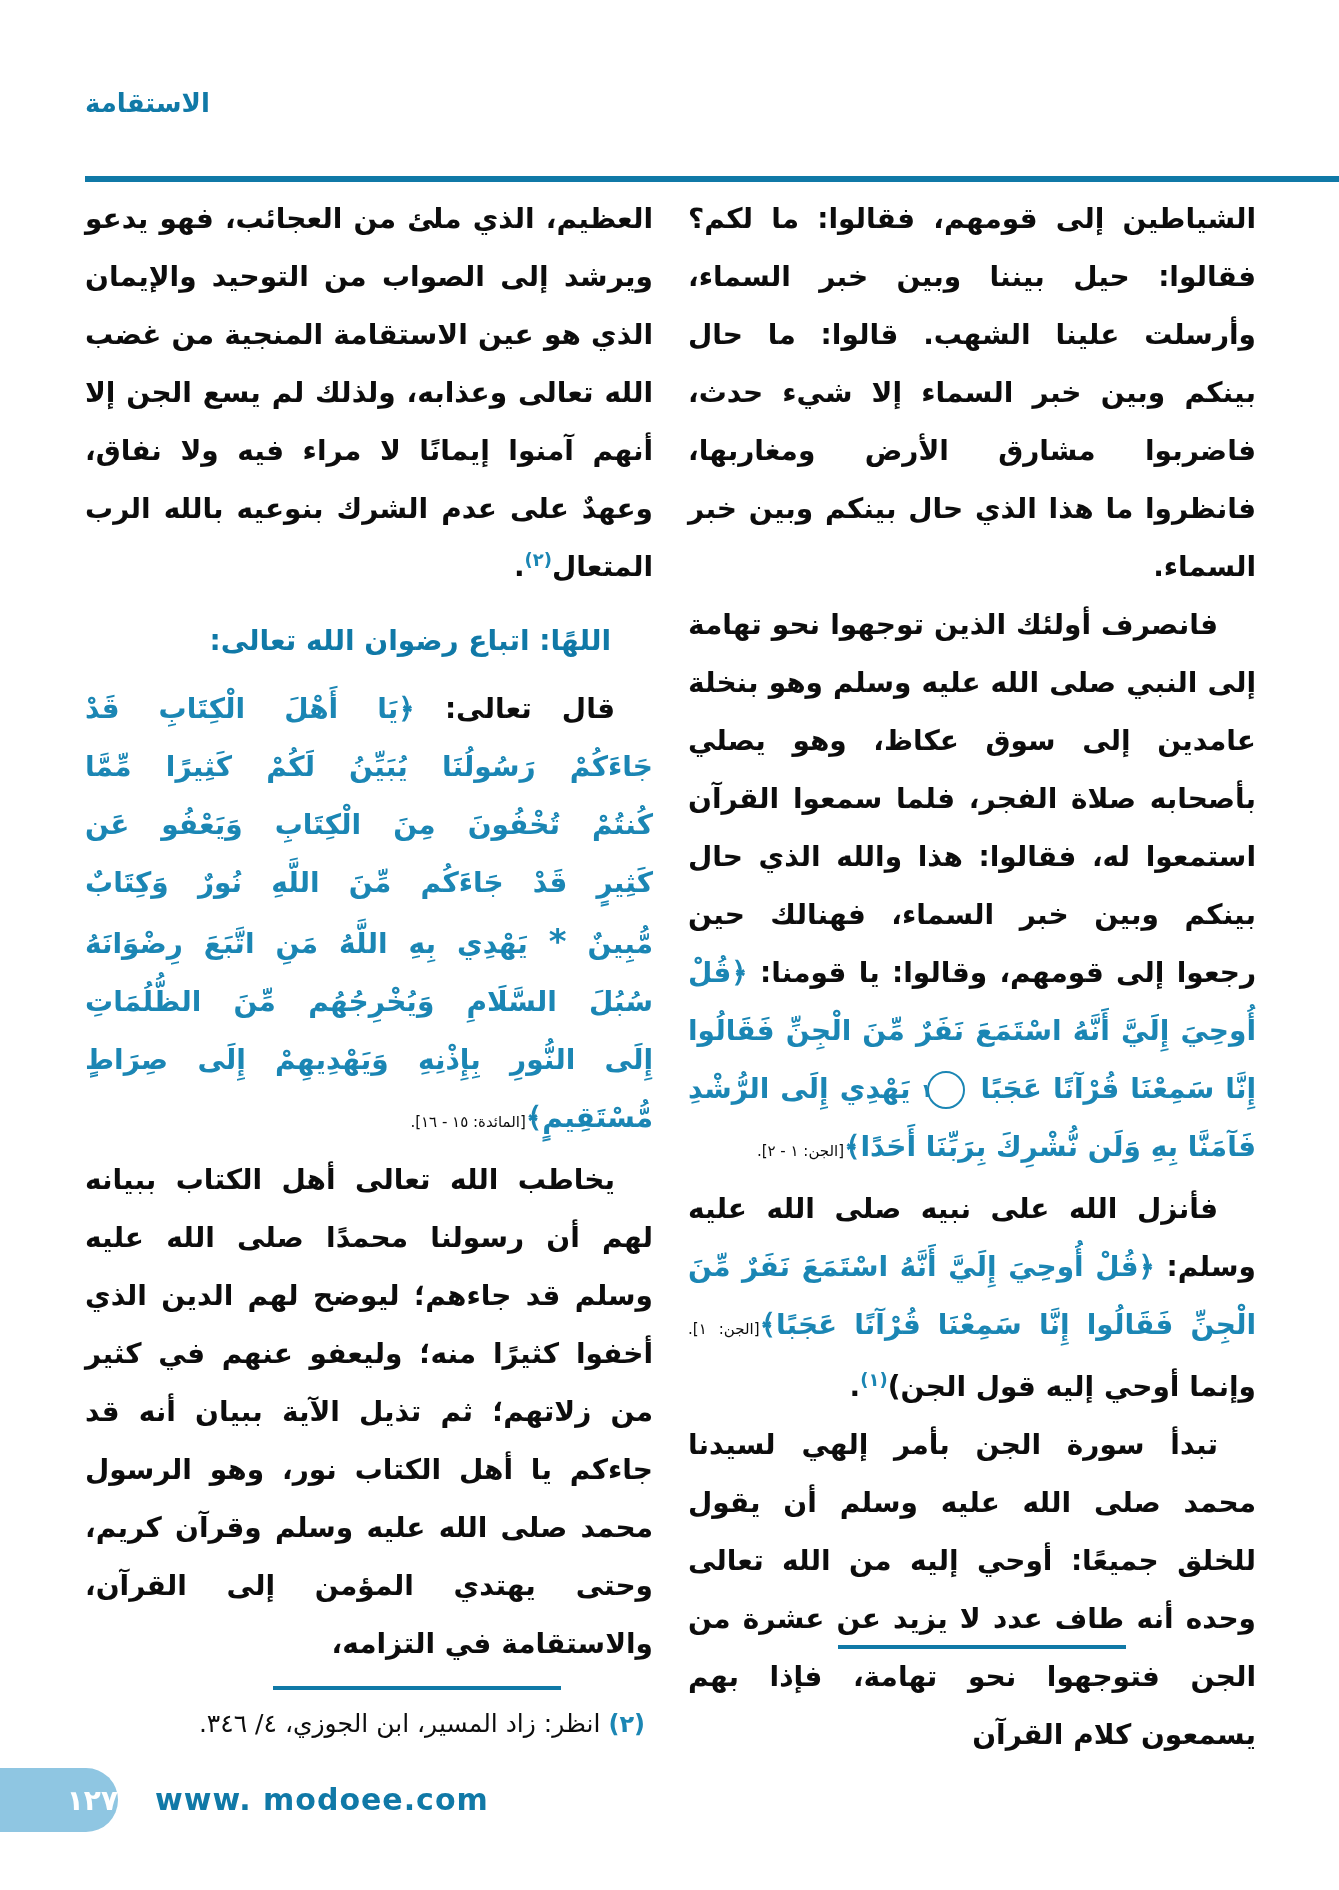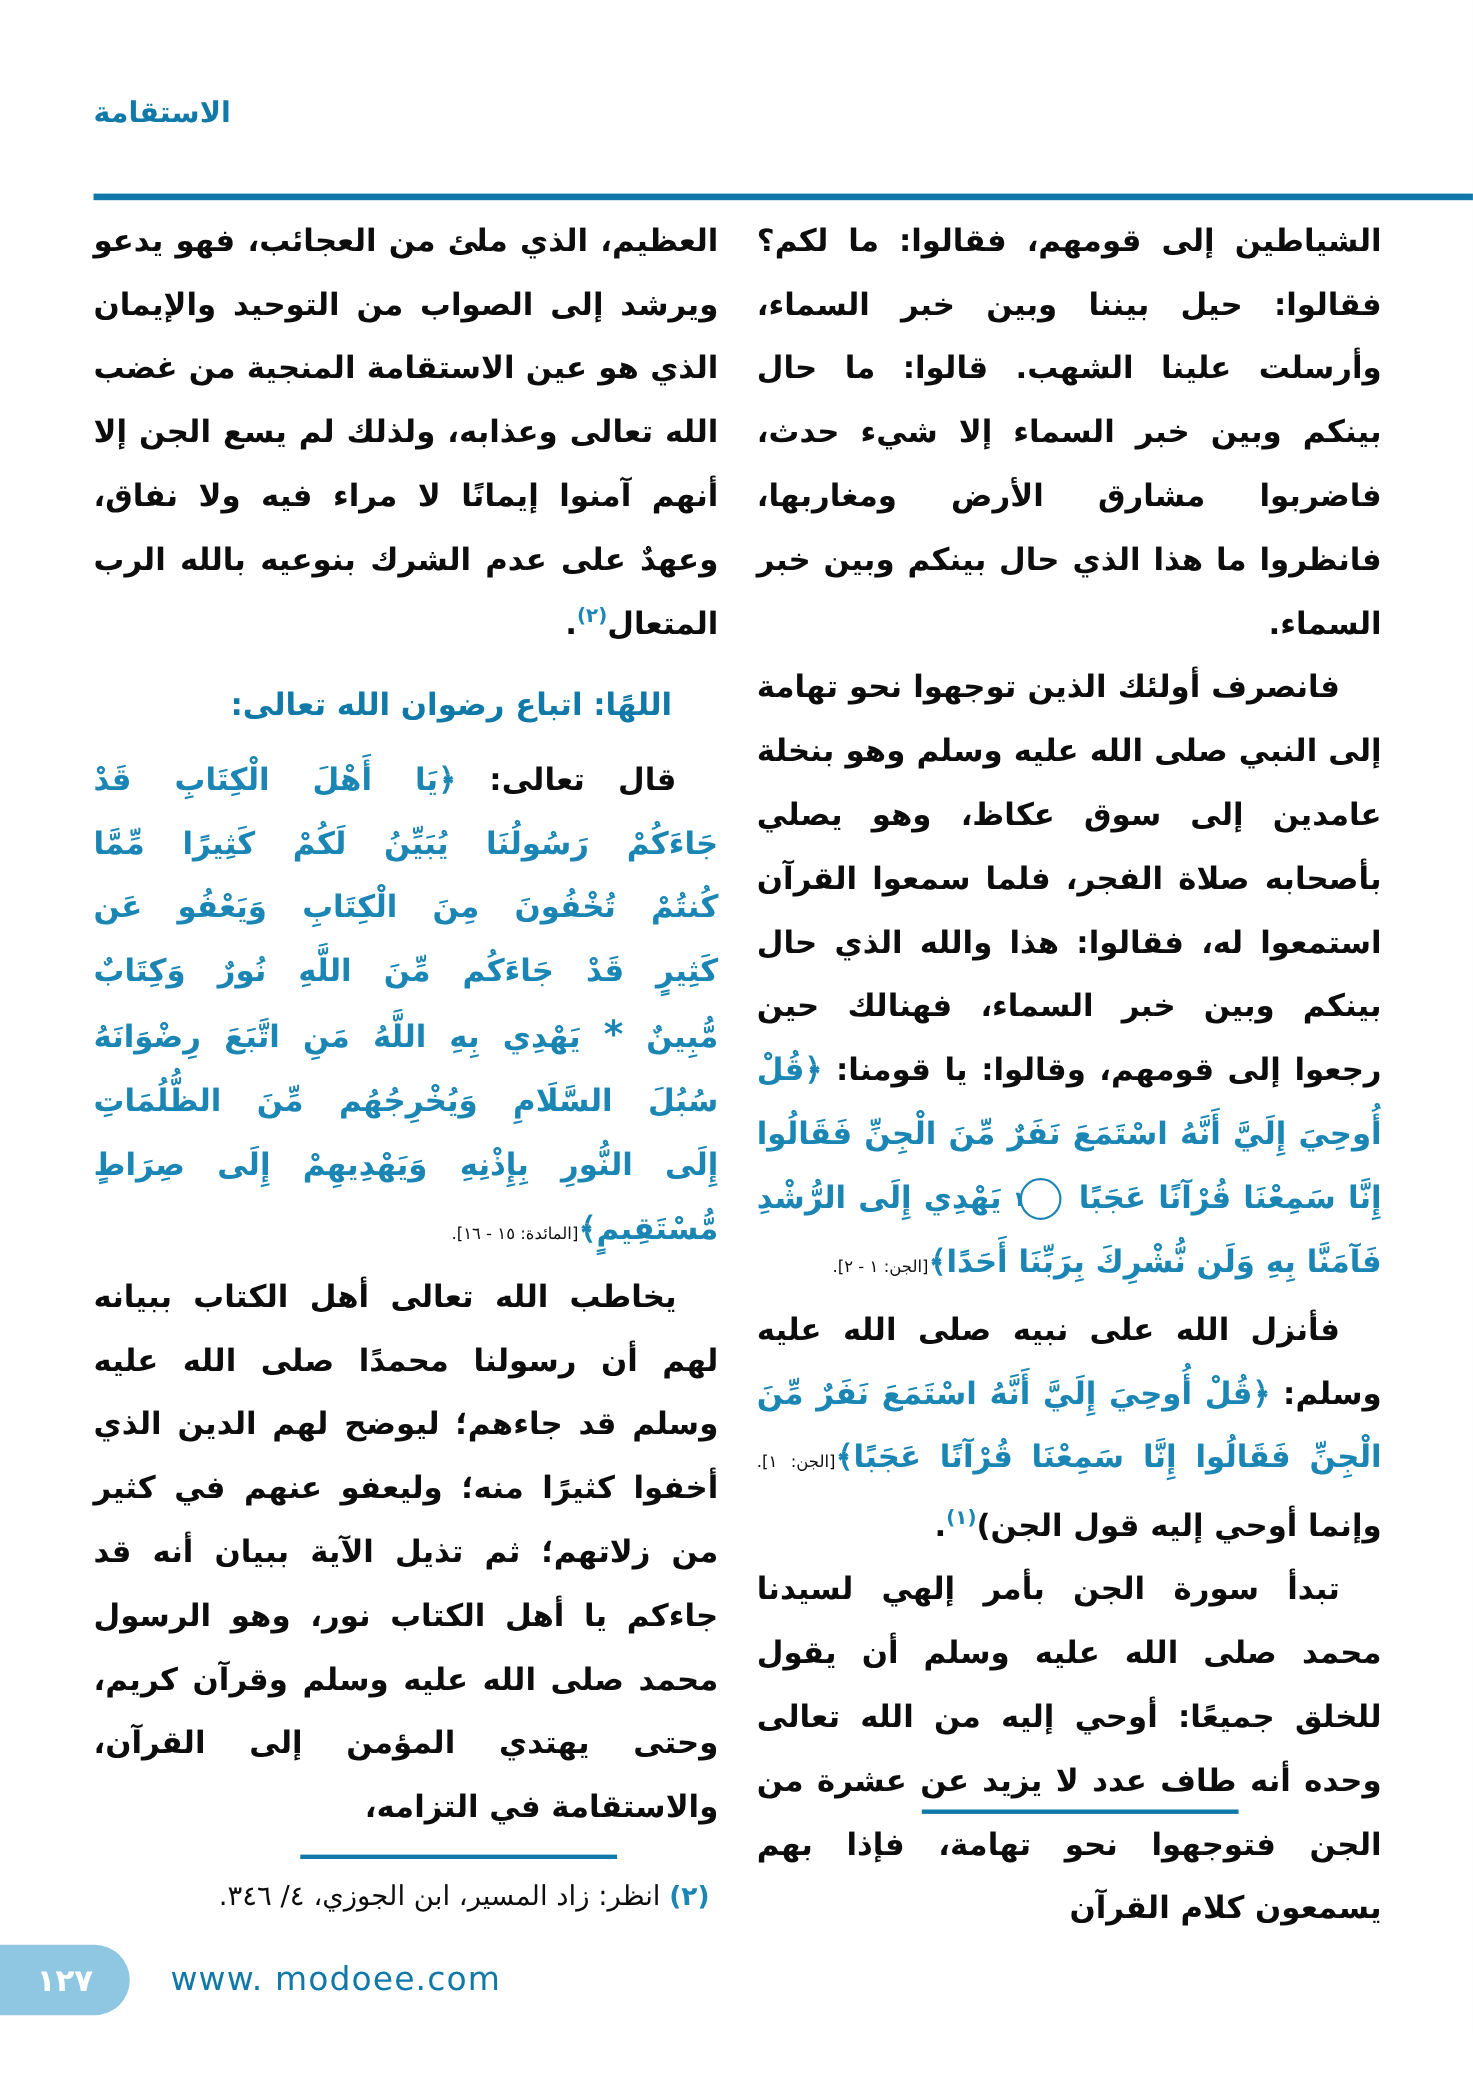--- a/index.html
+++ b/index.html
@@ -61,27 +61,27 @@
   .fn-sep{height:4px;background:#1079a7;width:288px;margin:0 130px 10px 0;}
   .fn-left .fn-sep{margin:0 92px 10px 0;}
   .fn-body{margin:0;padding-right:8px;}
   .seg-fn{color:#0d0d0d;}
   .fn-mark{color:#1b86b4;font-weight:bold;font-size:24px;}
   
   .page-pill{
     position:absolute;left:0;top:1768px;
     width:118px;height:64px;
     background:#8fc6e2;border-radius:0 32px 32px 0;
-    display:flex;align-items:center;justify-content:center;
+    display:flex;align-items:center;justify-content:flex-start;
     color:#ffffff;font-size:28px;font-weight:bold;
   }
   .website{
     position:absolute;left:155px;top:1782px;
     direction:ltr;
-    color:#1079a7;font-size:30px;font-weight:normal;
+    color:#1079a7;font-size:30px;font-weight:bold;
     letter-spacing:1px;
   }
 </style>
 </head>
 <body>
 
 <div class="page">
 
   <div class="hdr-title">الاستقامة</div>
   <div class="hdr-rule"></div>

